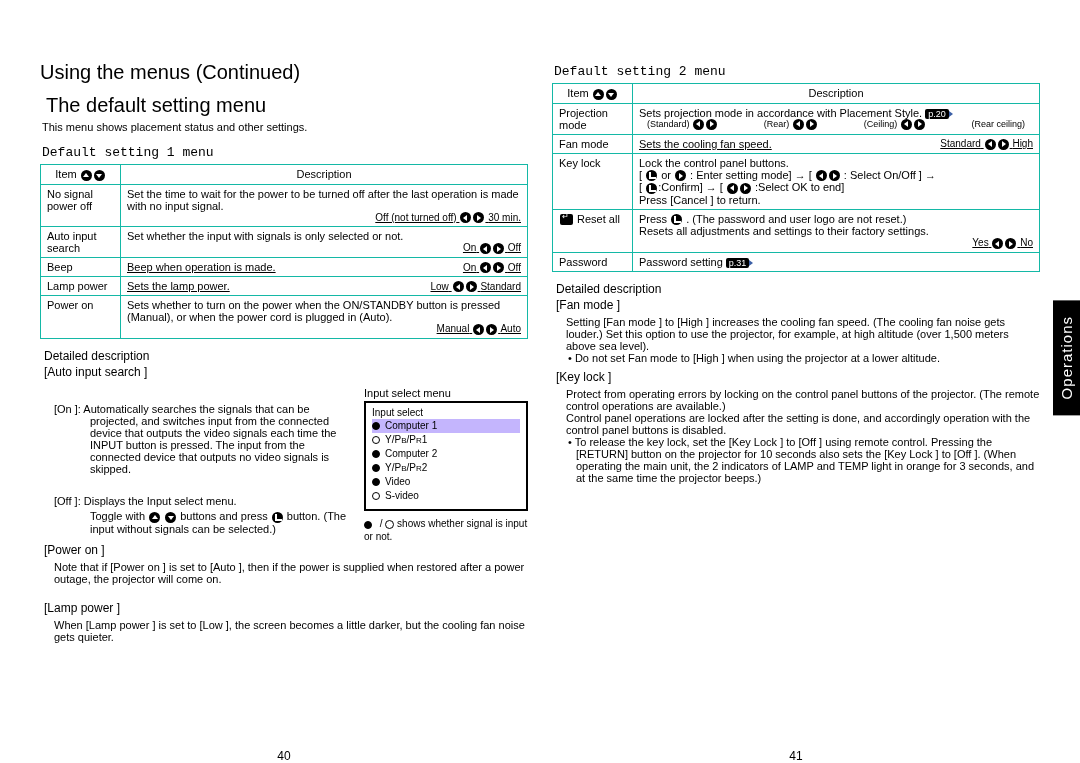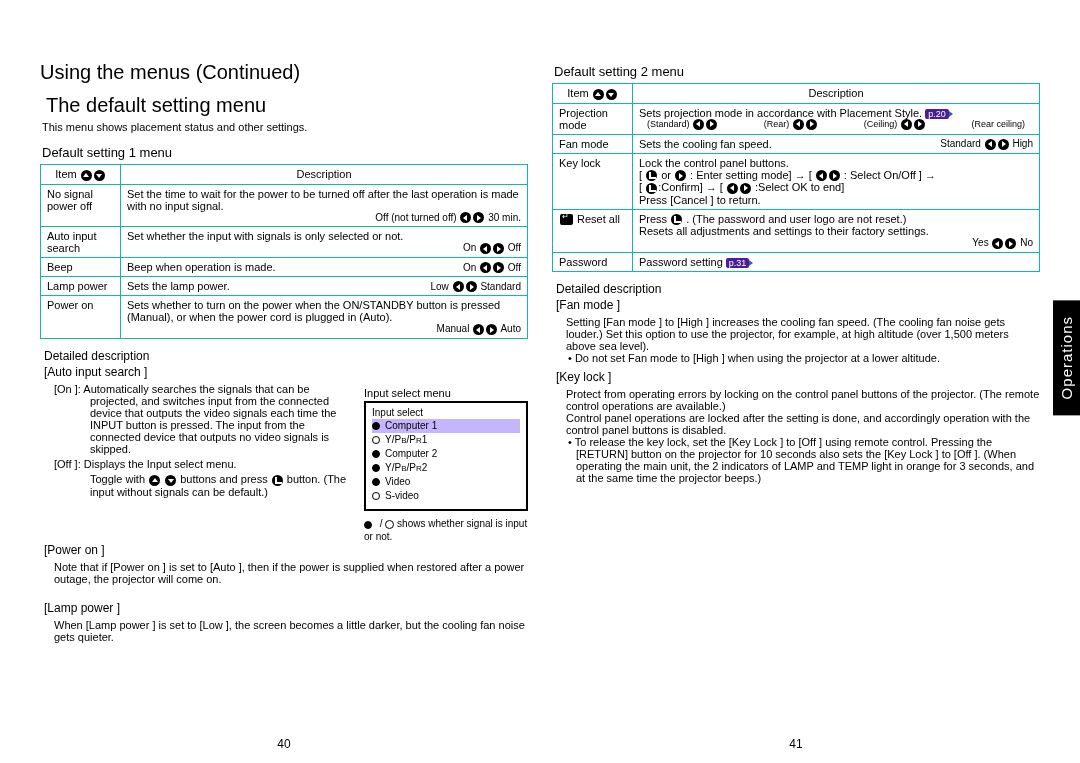--- a/index.html
+++ b/index.html
@@ -2,60 +2,60 @@
 <html><head>
 <meta charset="utf-8">
 <style>
   * { box-sizing: border-box; margin: 0; padding: 0; }
   body { font-family: Arial, Helvetica, sans-serif; font-size: 11px; color: #000; background: #fff; width: 1080px; height: 763px; position: relative; }
   .page { display: flex; width: 100%; height: 100%; padding: 18px 28px 0 28px; }
   .col { flex: 1; padding: 0 12px; position: relative; }
   h1 { font-size: 20px; font-weight: 400; margin-bottom: 10px; margin-top: 43px; }
   h2 { font-size: 20px; font-weight: 400; margin: 0 0 4px 6px; }
   .intro { margin: 0 0 12px 2px; font-size: 11px; }
-  h3 { font-size: 13px; font-weight: 400; margin: 6px 0 4px 2px; }
+  h3 { font-size: 13px; font-weight: 400; margin: 6px 0 4px 2px; font-family: Liberation Mono, monospace; }
   table { border-collapse: collapse; width: 100%; font-size: 11px; }
   th, td { border: 1px solid #14b8a6; padding: 3px 6px; text-align: left; vertical-align: top; font-weight: 400; }
   th:first-child, td:first-child { width: 80px; }
   th { text-align: center; }
   .dd-title { font-size: 12px; margin: 10px 0 2px 4px; }
   .dd-sub { font-size: 12px; margin: 0 0 4px 4px; }
   .dd-block { display: flex; align-items: flex-start; }
   .dd-text { flex: 1; padding-left: 14px; }
   .dd-text p { margin-bottom: 3px; }
-  .hang { padding-left: 36px; text-indent: -36px; }
+  .hang { padding-left: 36px; text-indent: -36px; margin-top: 20px; }
   .menu-box { width: 164px; margin-left: 10px; }
   .menu-title { font-size: 11px; margin: 4px 0 2px; }
   .menu-border { border: 2px solid #000; padding: 4px 6px 6px; }
   .menu-inner-title { font-size: 10px; margin-bottom: 1px; }
   .menu-item { display: flex; align-items: center; font-size: 10px; line-height: 1.4; }
   .menu-item.sel { background: #c4b5fd; }
   .dot { width: 8px; height: 8px; border-radius: 50%; border: 1px solid #000; margin-right: 5px; }
   .dot.fill { background: #000; }
   .menu-note { font-size: 10px; margin-top: 6px; line-height: 1.3; }
-  .pnumL, .pnumR { position: absolute; bottom: 12px; font-size: 12px; }
+  .pnumL, .pnumR { position: absolute; bottom: 0; font-size: 12px; }
   .pnumL { left: 50%; transform: translateX(-50%); }
   .pnumR { left: 50%; transform: translateX(-50%); }
   .side-tab { position: absolute; right: 0; top: 300px; background: #000; color: #fff; writing-mode: vertical-rl; transform: rotate(180deg); padding: 16px 5px; font-size: 15px; letter-spacing: 1px; }
   .ic { display: inline-block; width: 11px; height: 11px; border-radius: 50%; background: #000; vertical-align: middle; position: relative; margin: 0 1px; }
   .ic::after { content: ''; position: absolute; border-style: solid; }
   .ic.u::after { border-width: 0 3px 4px 3px; border-color: transparent transparent #fff transparent; left: 2.5px; top: 3px; }
   .ic.d::after { border-width: 4px 3px 0 3px; border-color: #fff transparent transparent transparent; left: 2.5px; top: 4px; }
   .ic.l::after { border-width: 3px 4px 3px 0; border-color: transparent #fff transparent transparent; left: 3px; top: 2.5px; }
   .ic.r::after { border-width: 3px 0 3px 4px; border-color: transparent transparent transparent #fff; left: 4px; top: 2.5px; }
   .ic.e::after { width: 5px; height: 5px; border: 1px solid #fff; border-top: none; border-right: none; left: 3px; top: 2px; border-width: 0 0 2px 2px; }
   .ic.ret { width: 13px; height: 11px; border-radius: 2px; }
   .ic.ret::after { content: '↵'; color: #fff; font-size: 8px; left: 2px; top: -2px; border: none; }
   .open { display:inline-block; width:9px; height:9px; border:1px solid #000; border-radius:50%; vertical-align:middle; }
-  .pill { display: inline-block; background: #4c1d95; color: #fff; font-size: 9px; padding: 0 3px; border-radius: 2px; vertical-align: middle; position: relative; }
+  .pill { display: inline-block; background: #000000; color: #fff; font-size: 9px; padding: 0 3px; border-radius: 2px; vertical-align: middle; position: relative; }
   .pill::after { content:''; position:absolute; right:-4px; top:2px; border-width:3px 0 3px 4px; border-style:solid; border-color: transparent transparent transparent #3b5fa6; }
   .opts { font-size: 10px; }
   .bullet p { padding-left: 10px; text-indent: -8px; margin-bottom: 2px; }
   sub { font-size: 8px; }
-  .row-split { display:flex; justify-content: space-between; align-items:center; }
+  .row-split { display:flex; justify-content: space-between; align-items:center;text-decoration:underline; }
   .row-under { display:flex; justify-content: space-between; font-size:9px; padding: 0 8px; }
 </style>
 </head>
 <body>
 
 <div class="page">
 
   <div class="col">
     <h1>Using the menus (Continued)</h1>
     <h2>The default setting menu</h2>
@@ -116,21 +116,21 @@
     </tbody>
       </table>
 
     <p class="dd-title">Detailed description</p>
     <p class="dd-sub">[Auto input search ]</p>
 
     <div class="dd-block">
       <div class="dd-text">
         <p class="hang">[On ]: Automatically searches the signals that can be projected, and switches input from the connected device that outputs the video signals each time the INPUT button is pressed. The input from the connected device that outputs no video signals is skipped.</p>
         <p class="hang">[Off ]: Displays the Input select   menu.</p>
-        <p style="padding-left:36px"><span>Toggle with </span><span class="ic u"></span> <span class="ic d"></span><span> buttons and press </span><span class="ic e"></span><span> button. (The input without signals can be default.)</span></p>
+        <p style="padding-left:36px"><span>Toggle with </span><span class="ic u"></span> <span class="ic d"></span><span> buttons and press </span><span class="ic e"></span><span> button. (The input without signals can be selected.)</span></p>
       </div>
       <div class="menu-box">
         <p class="menu-title">Input select menu</p>
         <div class="menu-border">
           <p class="menu-inner-title">Input select</p>
           <div class="menu-item sel">
               <span class="dot fill"></span>
               <span>Computer 1</span>
             </div>
           <div class="menu-item">

